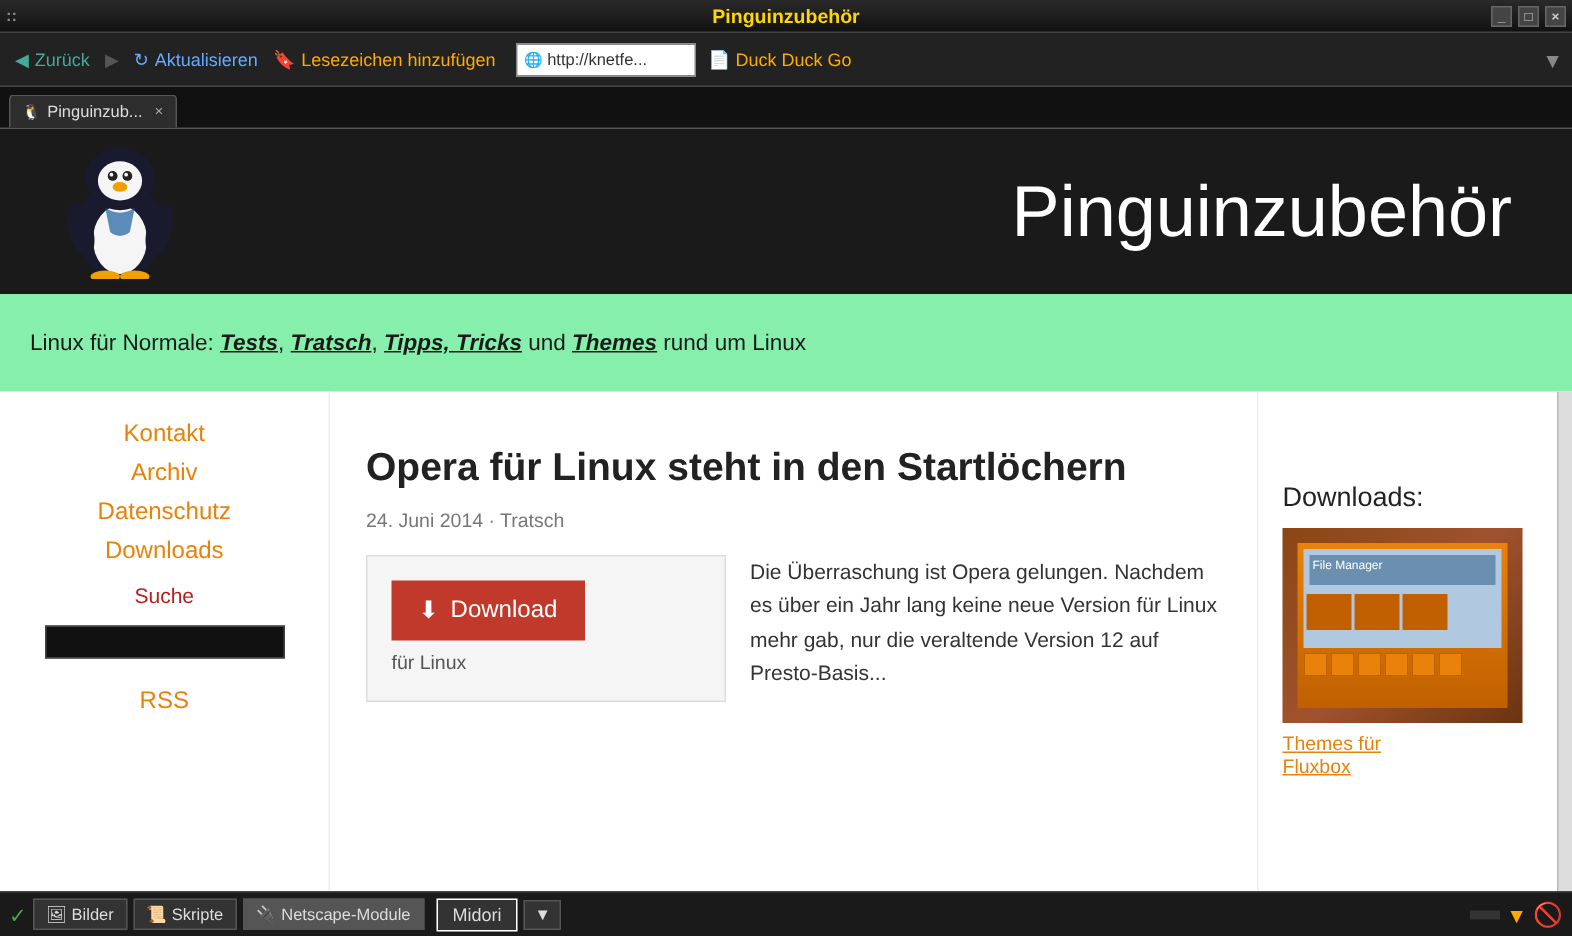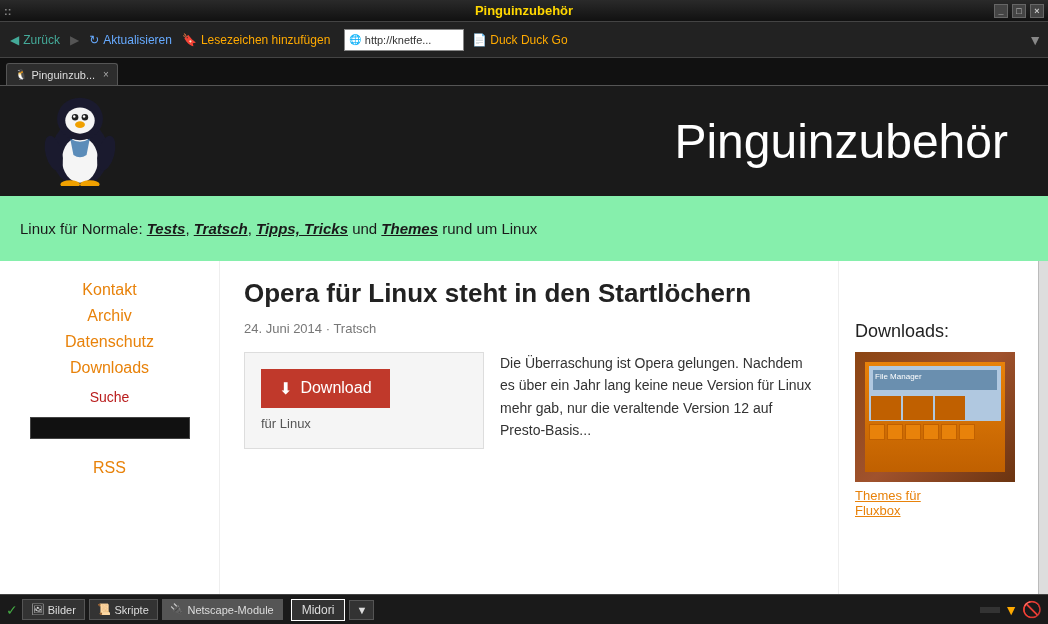--- a/index.html
+++ b/index.html
@@ -209,21 +209,21 @@
     }
     .sidebar-rss {
       color: #e8820a;
       font-size: 14px;
       margin-top: 12px;
     }
 
     
     .content-area {
       flex: 1;
-      padding: 16px 24px;
+      padding: 34px 24px;
       overflow: hidden;
     }
     .article-title {
       font-size: 26px;
       font-weight: bold;
       color: #222;
       margin-bottom: 10px;
       line-height: 1.3;
     }
     .article-meta {
@@ -292,21 +292,21 @@
       height: 110px;
       background: linear-gradient(to bottom, #e8820a 0%, #c06000 100%);
       display: flex;
       flex-direction: column;
       gap: 3px;
       padding: 4px;
       position: relative;
     }
     .thumb-screen {
       background: #b0c8e0;
-      height: 55px;
+      height: 66px;
       position: relative;
     }
     .thumb-file-icons {
       display: flex;
       flex-wrap: wrap;
       gap: 2px;
     }
     .thumb-icon {
       width: 16px; height: 16px;
       background: #e8820a;

